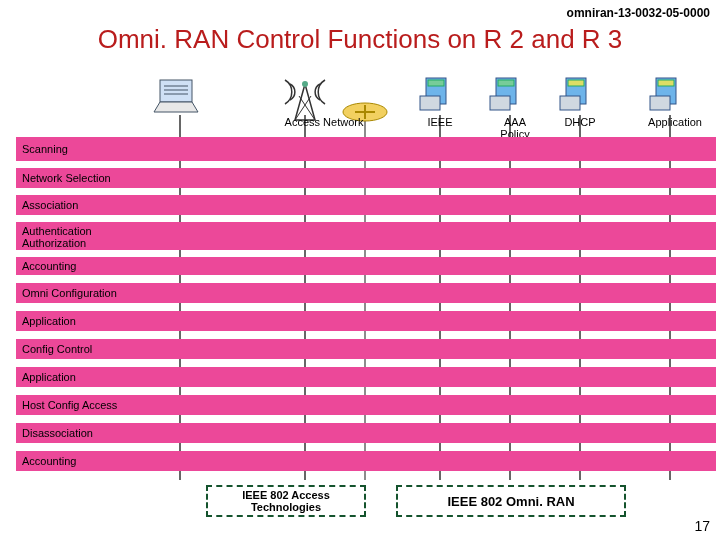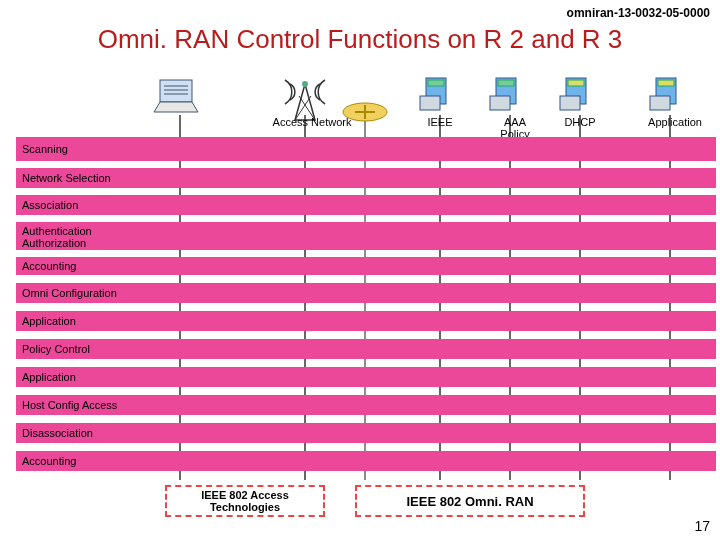--- a/index.html
+++ b/index.html
@@ -45,27 +45,28 @@
     display: flex;
     align-items: center;
   }
   .col-label {
     position: absolute;
     font-size: 11px;
     text-align: center;
   }
   .footer-box {
     position: absolute;
-    border: 2px solid #ef4444;
+    border: 2px solid #14532d;
     font-size: 11px;
     text-align: center;
     display: flex;
     align-items: center;
     justify-content: center;
     font-weight: bold;
+    margin-left: 41px;
   }
   .pagenum {
     position: absolute;
     bottom: 6px;
     right: 10px;
     font-size: 14px;
   }
   svg.diagram {
     position: absolute;
     top: 0; left: 0;
@@ -170,37 +171,37 @@
       <line x1="180" y1="308" x2="670" y2="308" marker-start="url(#ahL)" marker-end="url(#ah)"></line>
 
       <line x1="180" y1="336" x2="580" y2="336" marker-start="url(#ahL)" marker-end="url(#ah)"></line>
 
       <line x1="180" y1="364" x2="305" y2="364" marker-start="url(#ahL)" marker-end="url(#ah)"></line>
 
       <line x1="365" y1="392" x2="510" y2="392" marker-start="url(#ahL)" marker-end="url(#ah)"></line>
     </g>
   </svg>
 
-  <div class="col-label" style="left:252px; top:46px; width:120px">Access Network</div>
+  <div class="col-label" style="left:264px; top:46px; width:120px">Access Network</div>
   <div class="col-label" style="left:415px; top:46px; width:50px">IEEE</div>
   <div class="col-label" style="left:475px; top:46px; width:80px; white-space:pre-line">AAA
 Policy
 Configuration</div>
   <div class="col-label" style="left:555px; top:46px; width:50px">DHCP</div>
   <div class="col-label" style="left:640px; top:46px; width:70px">Application</div>
 
   <div class="phase-row" style="top:67px; height:24px">Scanning</div>
   <div class="phase-row" style="top:98px; height:20px">Network Selection</div>
   <div class="phase-row" style="top:125px; height:20px">Association</div>
   <div class="phase-row" style="top:152px; height:28px; white-space:pre-line; line-height:12px; padding-top:2px">Authentication
 Authorization</div>
   <div class="phase-row" style="top:187px; height:18px">Accounting</div>
   <div class="phase-row" style="top:213px; height:20px">Omni Configuration</div>
   <div class="phase-row" style="top:241px; height:20px">Application</div>
-  <div class="phase-row" style="top:269px; height:20px">Policy Control</div>
+  <div class="phase-row" style="top:269px; height:20px">Config Control</div>
   <div class="phase-row" style="top:297px; height:20px">Application</div>
   <div class="phase-row" style="top:325px; height:20px">Host Config Access</div>
   <div class="phase-row" style="top:353px; height:20px">Disassociation</div>
   <div class="phase-row" style="top:381px; height:20px">Accounting</div>
 
   <div class="footer-box" style="left:165px; top:415px; width:160px; height:32px; border-style:dashed; white-space:pre-line">IEEE 802 Access
 Technologies</div>
   <div class="footer-box" style="left:355px; top:415px; width:230px; height:32px; border-style:dashed; font-size:13px">IEEE 802 Omni. RAN</div>
 
 </div>

